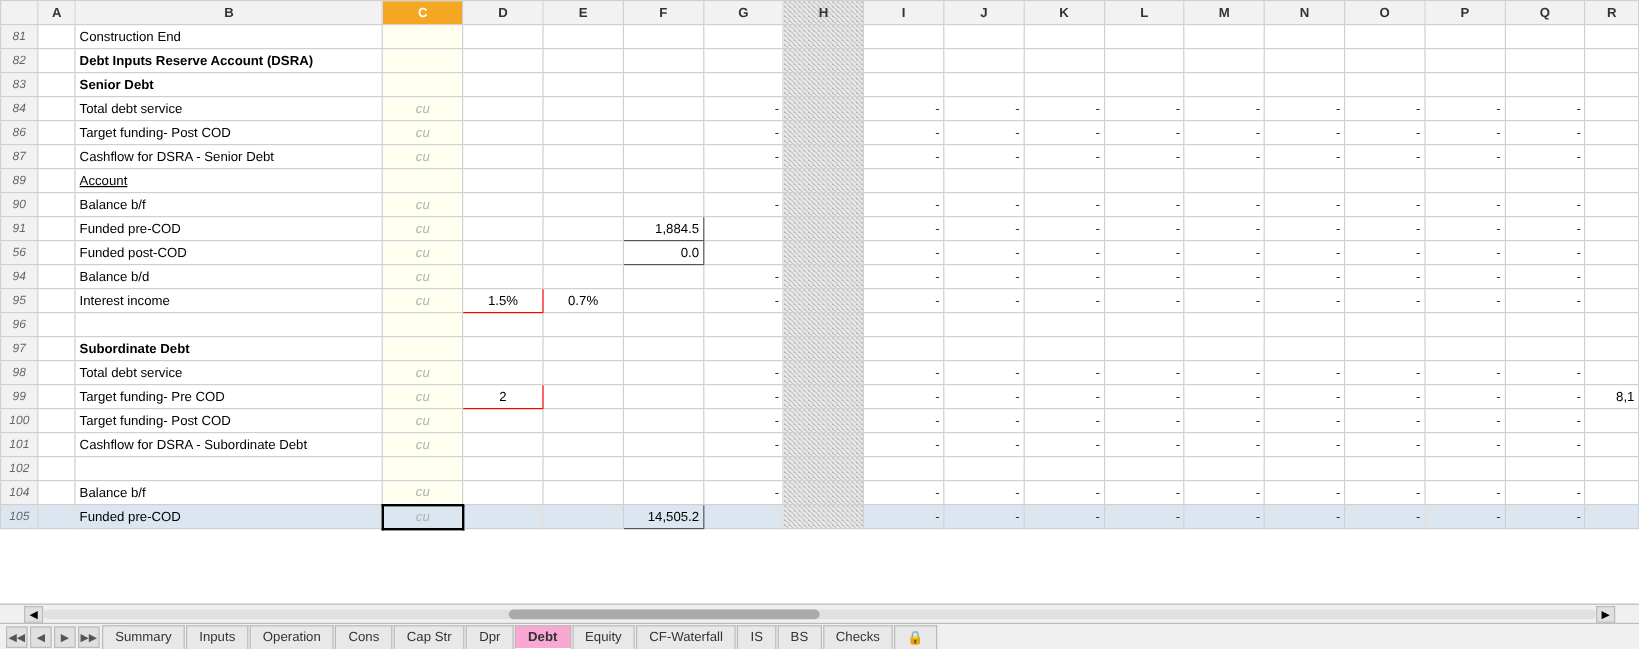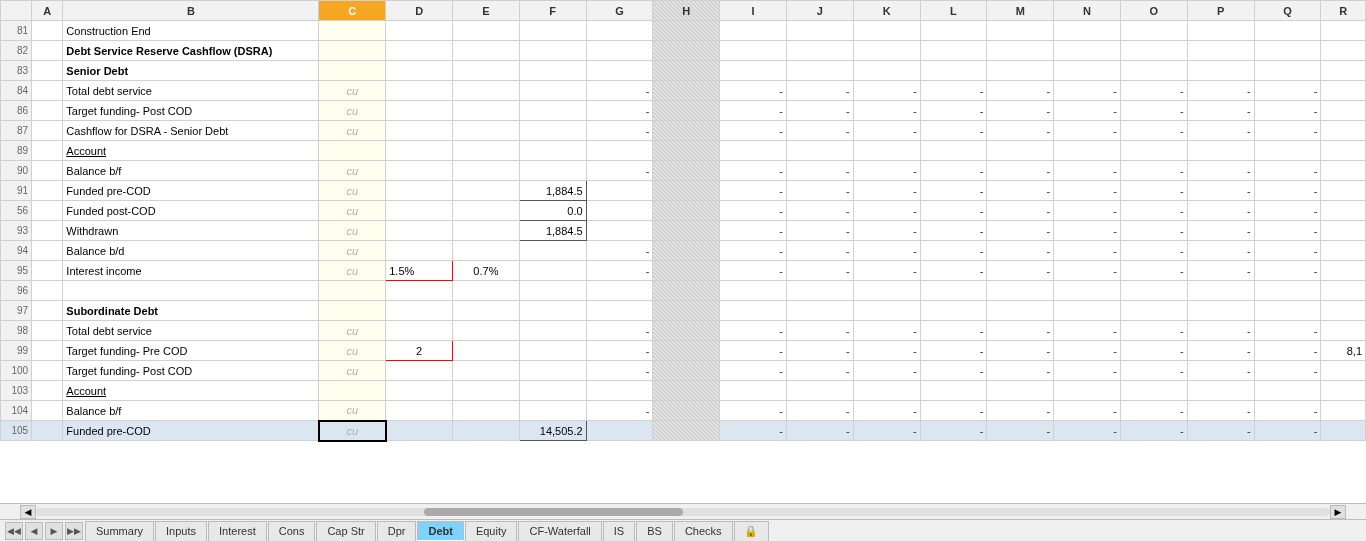--- a/index.html
+++ b/index.html
@@ -6,21 +6,21 @@
     body { font-family: Arial, sans-serif; font-size: 11px; background: #fff; overflow: hidden; }
     
     .spreadsheet-container { width: 1366px; height: 541px; display: flex; flex-direction: column; }
     
     .sheet-area { flex: 1; overflow: hidden; position: relative; }
     
     table { border-collapse: collapse; table-layout: fixed; width: 100%; }
     
     th, td { border: 1px solid #d0d0d0; padding: 0 3px; height: 20px; white-space: nowrap; overflow: hidden; }
     
-    .row-header { width: 28px; background: #f2f2f2; text-align: right; color: #666; font-size: 10px; border: 1px solid #d0d0d0; }
+    .row-header { width: 28px; background: #f2f2f2; text-align: center; color: #666; font-size: 10px; border: 1px solid #d0d0d0; font-style: italic; }
     
     .col-header { background: #f2f2f2; text-align: center; color: #333; font-size: 11px; border: 1px solid #d0d0d0; height: 20px; }
     
     .col-a { width: 28px; }
     
     td { font-size: 11px; vertical-align: middle; }
     
     .cell-cu { color: #b0b0b0; font-style: italic; text-align: center; }
     .dash { text-align: right; color: #333; }
     .col-c-header { background: #f5a623 !important; color: #fff !important; }
@@ -59,21 +59,21 @@
       background: #e8e8e8; 
       cursor: pointer; 
       font-size: 11px;
       height: 20px;
       display: flex; align-items: center;
       margin-right: 1px;
       color: #333;
     }
     
     .tab.active { 
-      background: #7dd3fc; 
+      background: #f9a8d4; 
       border-bottom: 1px solid #fff;
       font-weight: bold;
     }
     
     .scrollbar-area {
       background: #f0f0f0;
       height: 16px;
       border-top: 1px solid #bbb;
       display: flex;
       align-items: center;
@@ -167,21 +167,21 @@
           <td></td>
           <td></td>
           <td></td>
           <td></td>
           <td></td>
         </tr>
 
         <tr>
           <td class="row-header">82</td>
           <td></td>
-          <td><strong>Debt Service Reserve Cashflow (DSRA)</strong></td>
+          <td><strong>Debt Inputs Reserve Account (DSRA)</strong></td>
           <td style="background:#fffff0;"></td>
           <td></td>
           <td></td>
           <td></td>
           <td></td>
           <td class="hatched"></td>
           <td></td>
           <td></td>
           <td></td>
           <td></td>
@@ -364,41 +364,20 @@
           <td class="dash">-</td>
           <td class="dash">-</td>
           <td class="dash">-</td>
           <td class="dash">-</td>
           <td class="dash">-</td>
           <td class="dash">-</td>
           <td class="dash">-</td>
           <td></td>
         </tr>
 
-        <tr>
-          <td class="row-header">93</td>
-          <td></td>
-          <td>Withdrawn</td>
-          <td class="cell-cu" style="background:#fffff0;">cu</td>
-          <td></td>
-          <td></td>
-          <td style="border:1.5px solid #555; text-align:right;">1,884.5</td>
-          <td></td>
-          <td class="hatched"></td>
-          <td class="dash">-</td>
-          <td class="dash">-</td>
-          <td class="dash">-</td>
-          <td class="dash">-</td>
-          <td class="dash">-</td>
-          <td class="dash">-</td>
-          <td class="dash">-</td>
-          <td class="dash">-</td>
-          <td class="dash">-</td>
-          <td></td>
-        </tr>
 
         <tr>
           <td class="row-header">94</td>
           <td></td>
           <td>Balance b/d</td>
           <td class="cell-cu" style="background:#fffff0;">cu</td>
           <td></td>
           <td></td>
           <td></td>
           <td class="dash">-</td>
@@ -413,21 +392,21 @@
           <td class="dash">-</td>
           <td class="dash">-</td>
           <td></td>
         </tr>
 
         <tr>
           <td class="row-header">95</td>
           <td></td>
           <td>Interest income</td>
           <td class="cell-cu" style="background:#fffff0;">cu</td>
-          <td style="border:1.5px solid red; ">1.5%</td>
+          <td style="border:1.5px solid red; text-align:center;">1.5%</td>
           <td style="text-align:center;">0.7%</td>
           <td></td>
           <td class="dash">-</td>
           <td class="hatched"></td>
           <td class="dash">-</td>
           <td class="dash">-</td>
           <td class="dash">-</td>
           <td class="dash">-</td>
           <td class="dash">-</td>
           <td class="dash">-</td>
@@ -540,43 +519,64 @@
           <td class="dash">-</td>
           <td class="dash">-</td>
           <td class="dash">-</td>
           <td class="dash">-</td>
           <td class="dash">-</td>
           <td class="dash">-</td>
           <td class="dash">-</td>
           <td></td>
         </tr>
 
-
-
-        <tr>
-          <td class="row-header">103</td>
-          <td></td>
-          <td><u>Account</u></td>
+        <tr>
+          <td class="row-header">101</td>
+          <td></td>
+          <td>Cashflow for DSRA - Subordinate Debt</td>
+          <td class="cell-cu" style="background:#fffff0;">cu</td>
+          <td></td>
+          <td></td>
+          <td></td>
+          <td class="dash">-</td>
+          <td class="hatched"></td>
+          <td class="dash">-</td>
+          <td class="dash">-</td>
+          <td class="dash">-</td>
+          <td class="dash">-</td>
+          <td class="dash">-</td>
+          <td class="dash">-</td>
+          <td class="dash">-</td>
+          <td class="dash">-</td>
+          <td class="dash">-</td>
+          <td></td>
+        </tr>
+
+        <tr>
+          <td class="row-header">102</td>
+          <td></td>
+          <td></td>
           <td style="background:#fffff0;"></td>
           <td></td>
           <td></td>
           <td></td>
           <td></td>
           <td class="hatched"></td>
           <td></td>
           <td></td>
           <td></td>
           <td></td>
           <td></td>
           <td></td>
           <td></td>
           <td></td>
           <td></td>
           <td></td>
         </tr>
+
 
         <tr>
           <td class="row-header">104</td>
           <td></td>
           <td>Balance b/f</td>
           <td class="cell-cu" style="background:#fffff0;">cu</td>
           <td></td>
           <td></td>
           <td></td>
           <td class="dash">-</td>
@@ -626,21 +626,21 @@
     <div style="width:16px;height:14px;background:#e0e0e0;border:1px solid #bbb;display:flex;align-items:center;justify-content:center;cursor:pointer;font-size:9px;">▶</div>
   </div>
 
   <div class="bottom-tabs">
     <div class="nav-arrow">◀◀</div>
     <div class="nav-arrow">◀</div>
     <div class="nav-arrow">▶</div>
     <div class="nav-arrow">▶▶</div>
     <div class="tab">Summary</div>
     <div class="tab">Inputs</div>
-    <div class="tab">Interest</div>
+    <div class="tab">Operation</div>
     <div class="tab">Cons</div>
     <div class="tab">Cap Str</div>
     <div class="tab">Dpr</div>
     <div class="tab active">Debt</div>
     <div class="tab">Equity</div>
     <div class="tab">CF-Waterfall</div>
     <div class="tab">IS</div>
     <div class="tab">BS</div>
     <div class="tab">Checks</div>
     <div class="tab">🔒</div>

